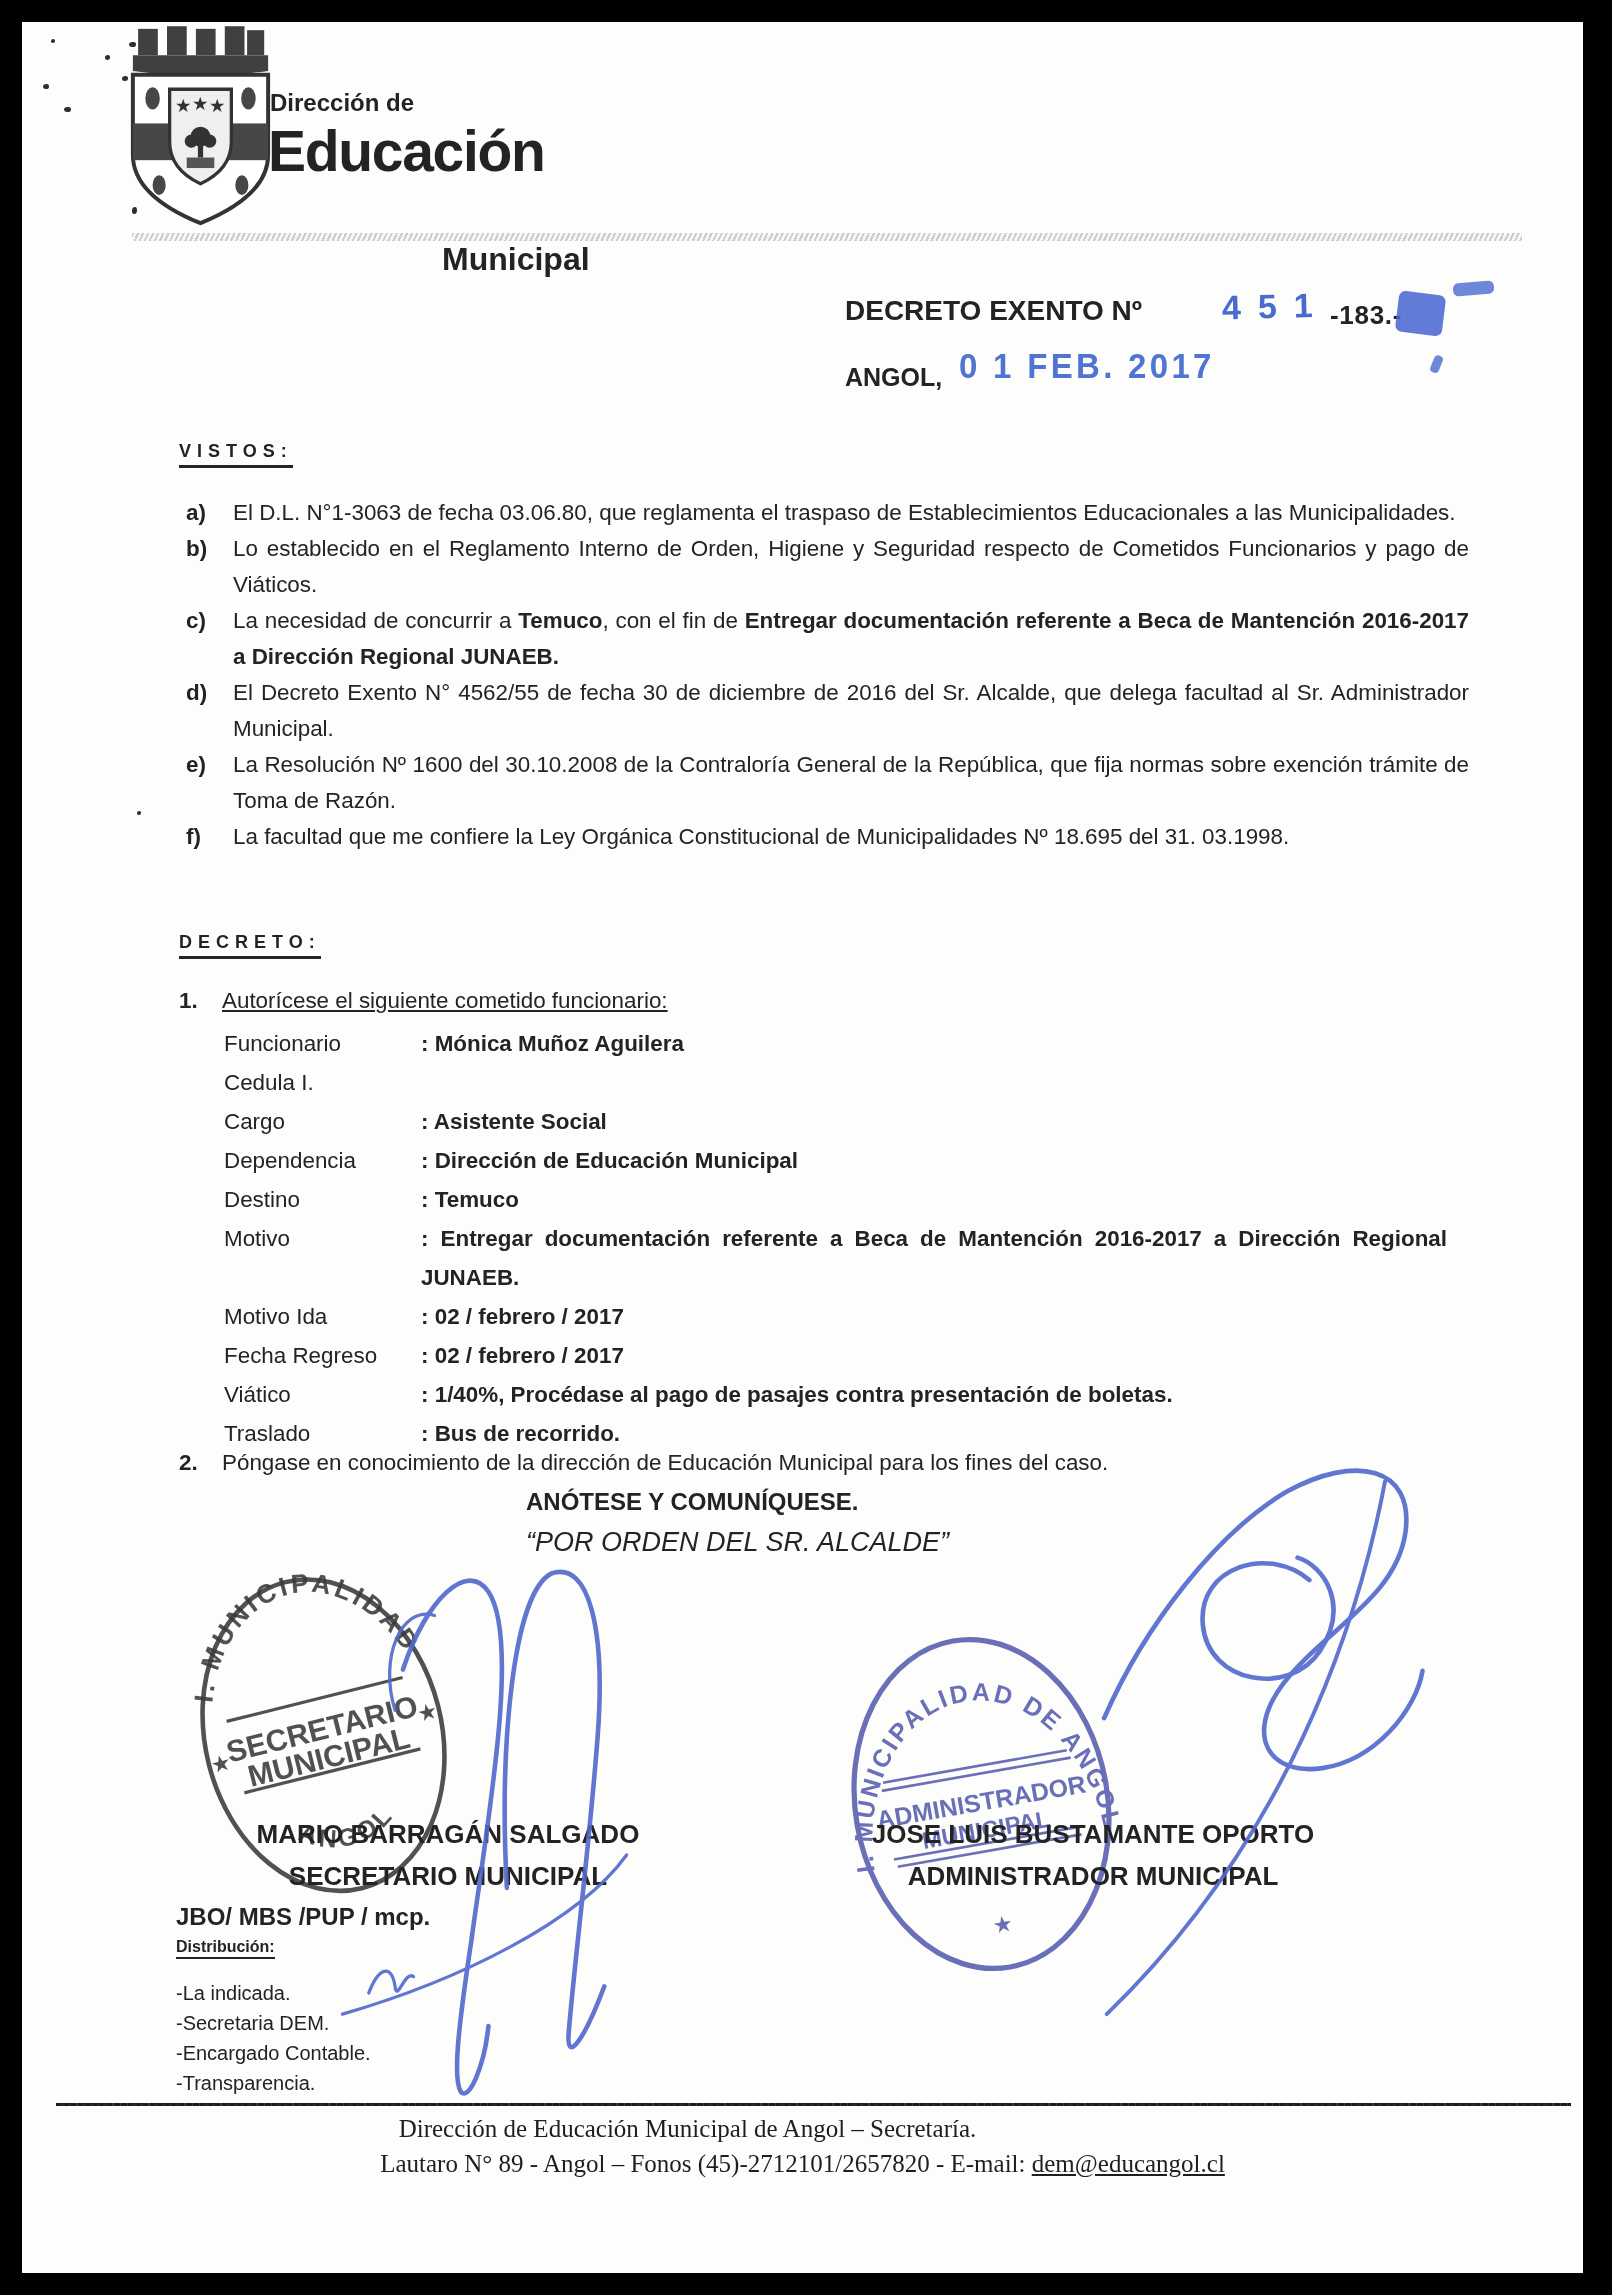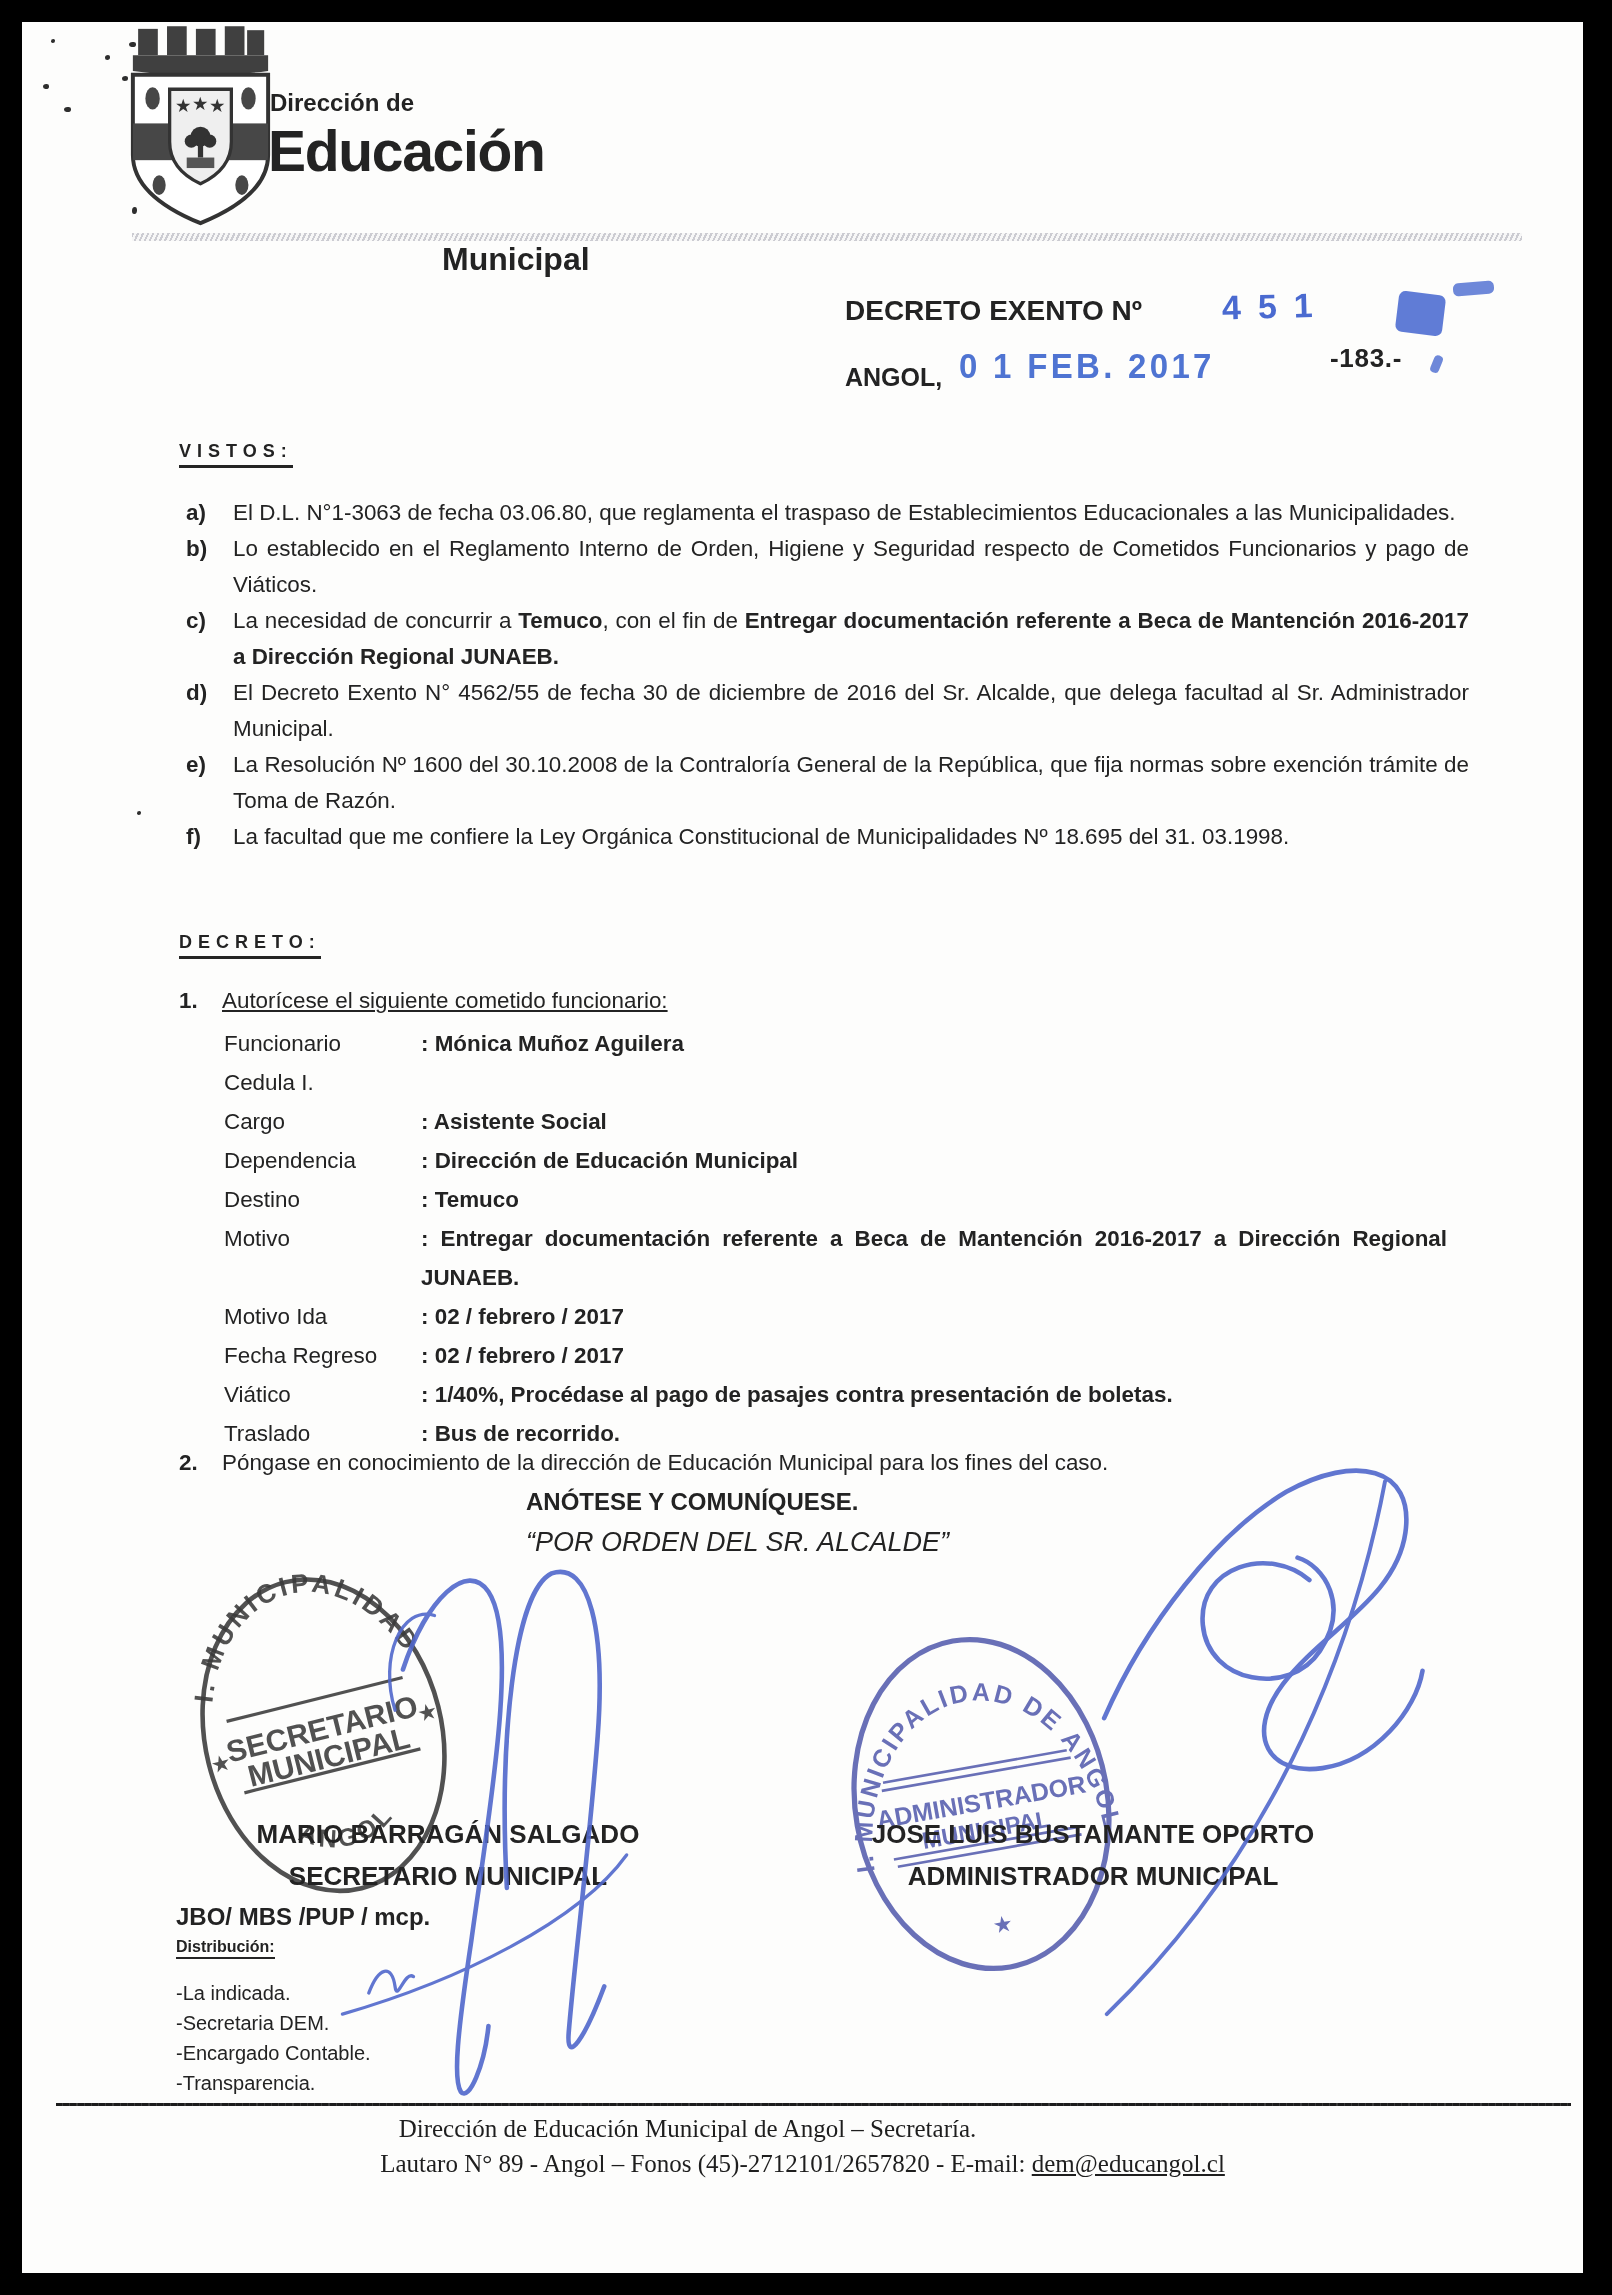--- a/index.html
+++ b/index.html
@@ -9,21 +9,21 @@
   .abs{position:absolute;}
   
   .org1{font-size:24px;font-weight:bold;letter-spacing:0px;}
   .org2{font-size:57px;font-weight:800;letter-spacing:-1.3px;}
   .org3{font-size:32px;font-weight:bold;}
   .hatchline{height:8px;background:repeating-linear-gradient(115deg,#c3c3ca 0 2px,#f6f6f6 2px 4.6px);opacity:.85;}
   .speck{position:absolute;background:#2e2e2e;border-radius:60% 40% 55% 45%;}
   
   .decree-label{font-size:28px;font-weight:bold;}
   .decree-num{font-size:34px;font-weight:bold;color:#4a6ad0;letter-spacing:17px;transform:rotate(-1.5deg);}
-  .decree-suffix{font-size:26px;font-weight:bold;letter-spacing:0.7px;margin-top:43px;}
+  .decree-suffix{font-size:26px;font-weight:bold;letter-spacing:0.7px;}
   .city{font-size:25px;font-weight:bold;}
   .datestamp{font-size:33px;font-weight:bold;color:#4f74d2;letter-spacing:3.3px;transform:scaleY(1.08);}
   .bluemark{position:absolute;background:#4a6ad0;}
   
   .sechead{font-size:18px;font-weight:bold;letter-spacing:6px;border-bottom:3.3px solid #242424;padding-bottom:2.6px;display:inline-block;}
   .vlist{width:1283px;font-size:22.4px;line-height:36px;}
   .vitem{display:flex;}
   .vitem .tag{width:47px;font-weight:bold;flex:0 0 47px;}
   .vitem .txt{flex:1;text-align:justify;}
   .numline{display:flex;font-size:22.4px;line-height:36px;}

